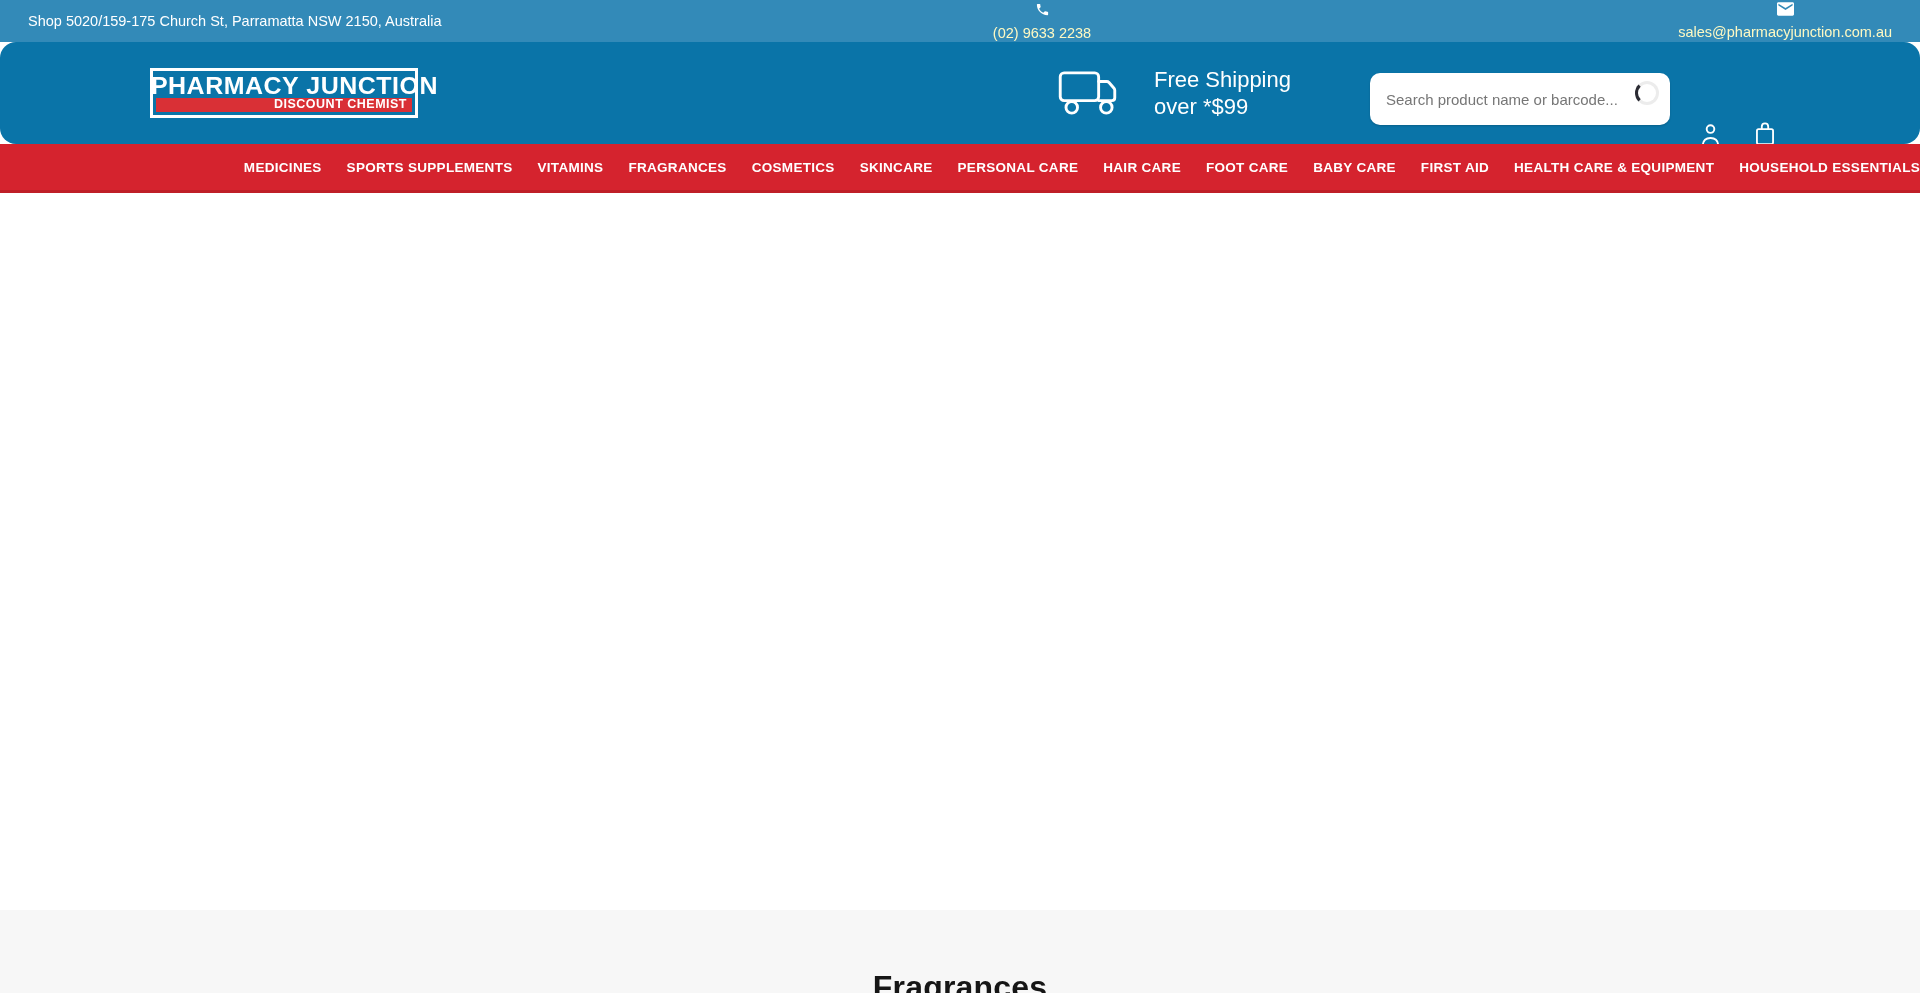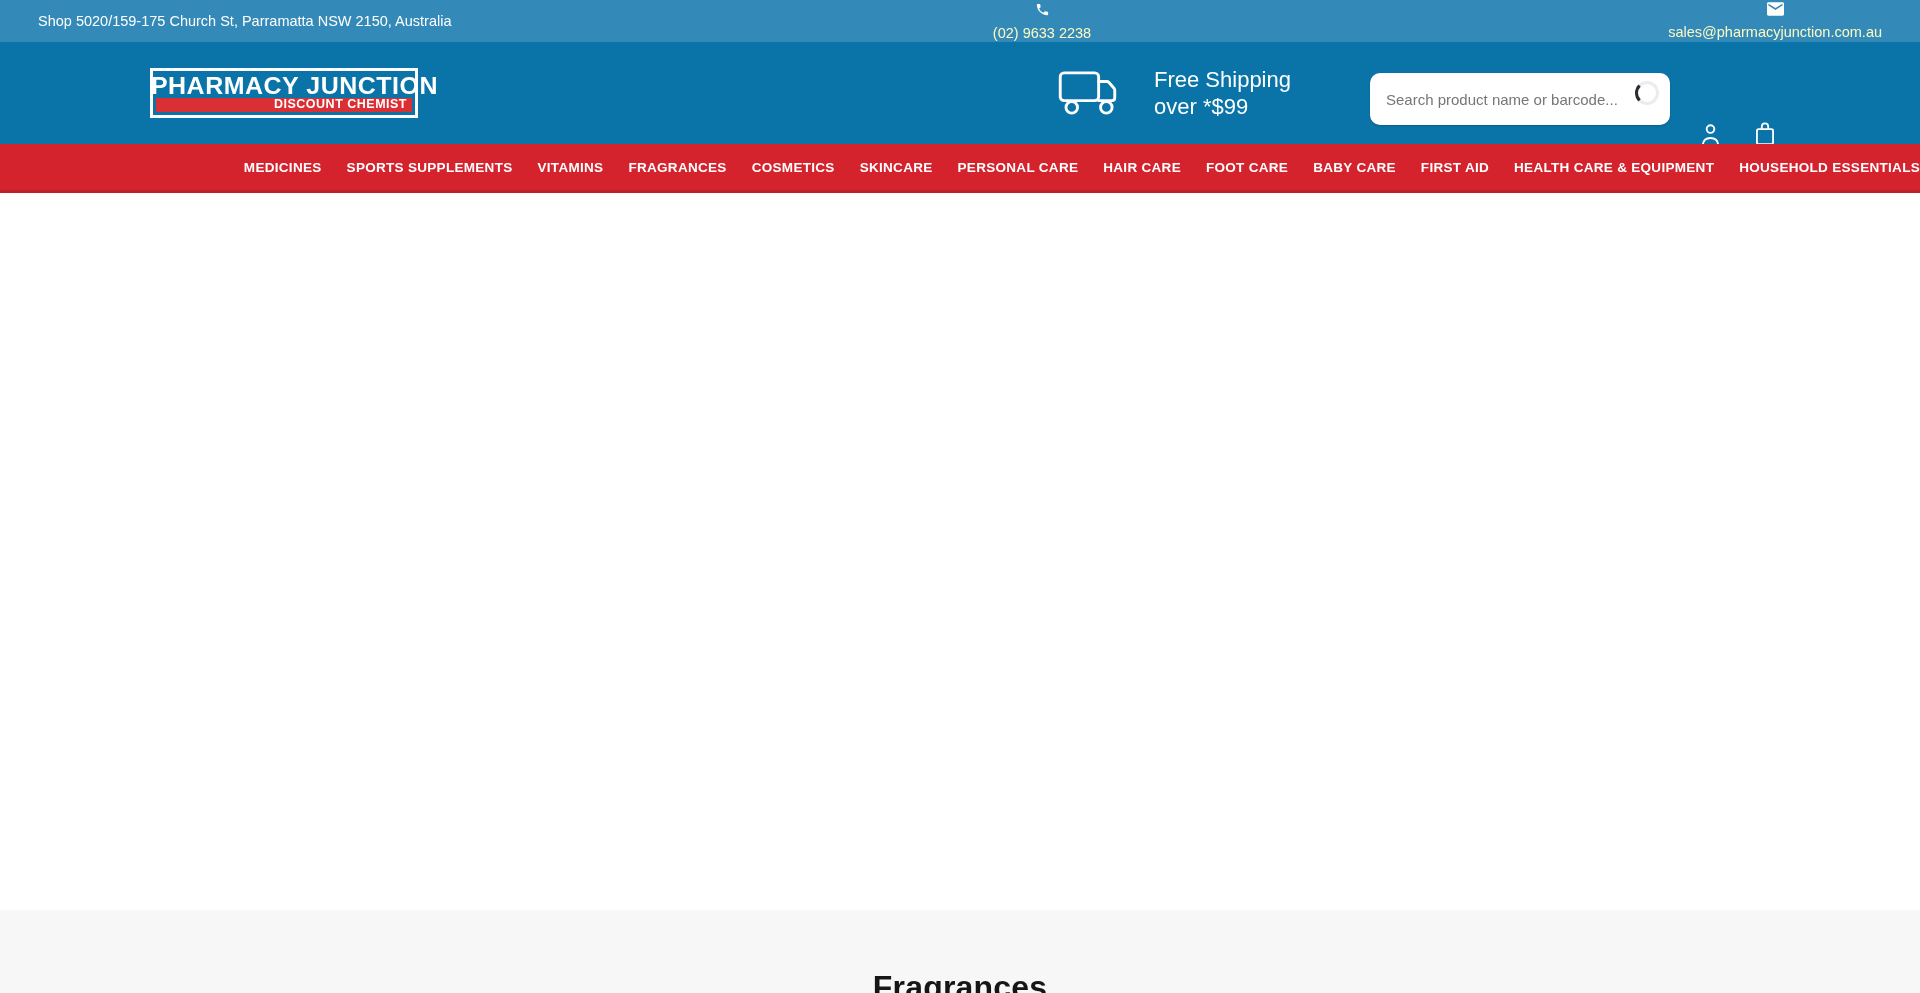--- a/index.html
+++ b/index.html
@@ -3,29 +3,29 @@
 <meta charset="utf-8">
 <style>
   * { margin:0; padding:0; box-sizing:border-box; }
   html,body { width:1920px; height:993px; overflow:hidden; background:#fff;
               font-family:"Liberation Sans", sans-serif; }
   .page { position:relative; width:1920px; height:993px; overflow:hidden; background:#fff; }
 
   
   .topbar { position:absolute; left:0; top:0; width:1920px; height:42px;
             background:#338ab8; color:#fff; display:flex; align-items:center;
-            padding:0 38px; font-size:14.5px; }
+            padding:0 28px; font-size:14.5px; }
   .tb-left  { flex:1; display:flex; align-items:center; }
   .tb-mid   { display:flex; align-items:center; position:relative; left:82px; }
   .tb-right { flex:1; display:flex; align-items:center; justify-content:flex-end; }
   .tb-link  { display:flex; align-items:center; gap:8px; color:#fef9c3; text-decoration:none;flex-direction:column; }
   .tb-icon  { display:inline-flex; align-items:center; }
 
   
-  .header { position:absolute; left:0; top:42px; width:1920px; height:102px; background:#0a74a8; }
+  .header { position:absolute; left:0; top:42px; width:1920px; height:102px; background:#0a74a8;border-radius:16px; }
 
   .logo { position:absolute; left:150px; top:26px; width:268px; height:50px;
           border:3px solid #fff; display:flex; flex-direction:column;
           justify-content:space-between; padding:3px; text-decoration:none; cursor:pointer; }
   .logo-title { color:#fff; font-weight:bold; font-size:24px; line-height:1;
                 text-align:center; letter-spacing:0.5px; transform:scaleX(1.04);
                 white-space:nowrap; }
   .logo-stripe { background:#d93036; height:17px; display:flex; align-items:flex-start;
                  justify-content:flex-end; padding-right:5px; }
   .logo-sub { color:#fff; font-weight:bold; font-size:12.5px; letter-spacing:0.5px; line-height:1; }

